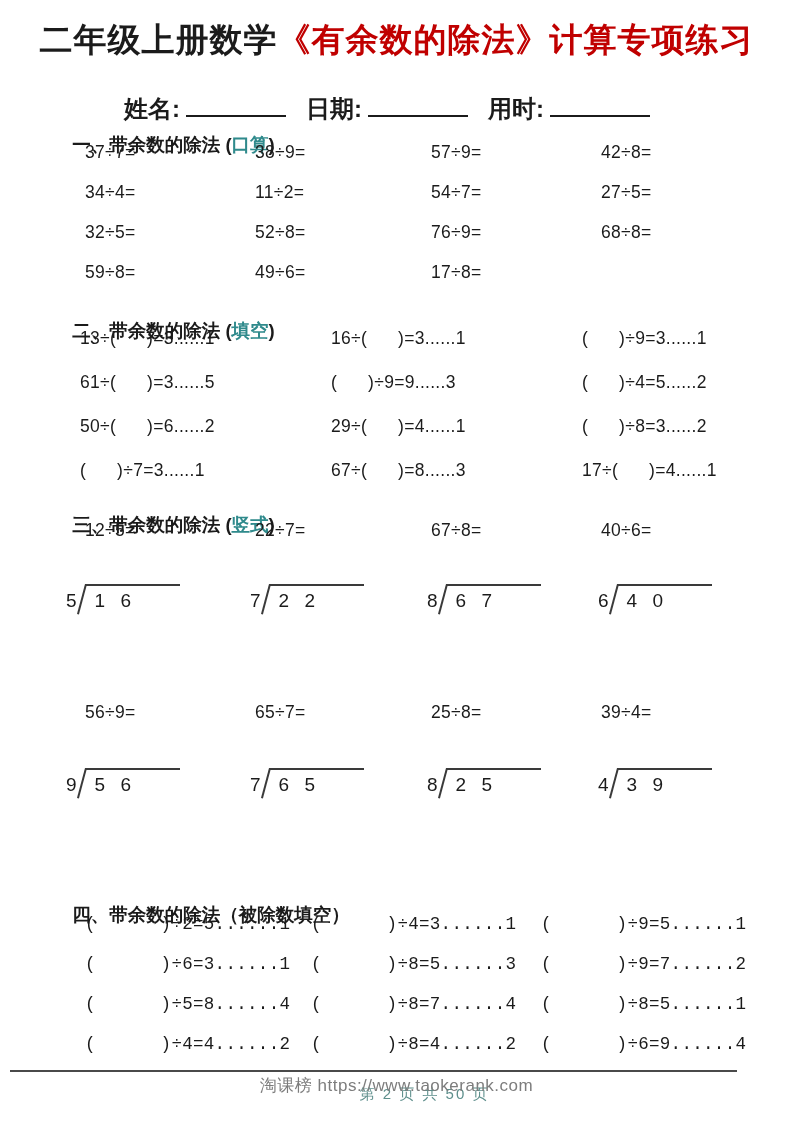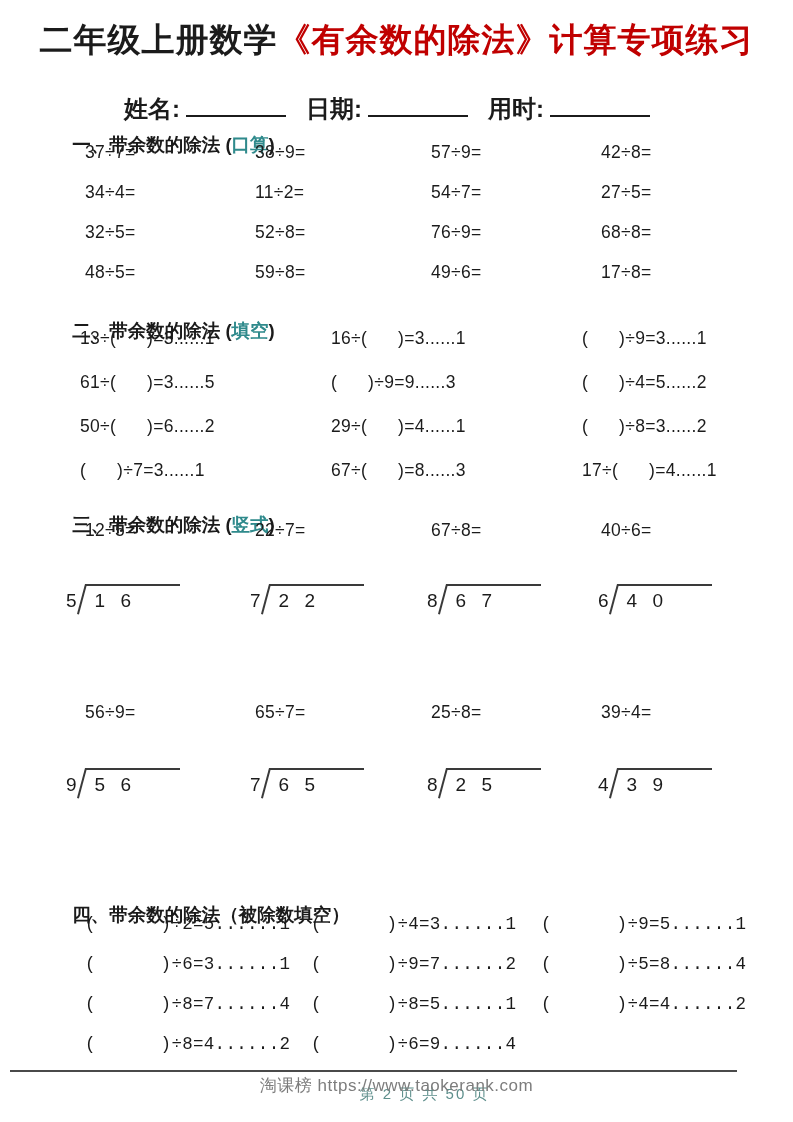--- a/index.html
+++ b/index.html
@@ -69,21 +69,20 @@
     <span class="prob">57÷9=</span>
     <span class="prob">42÷8=</span>
     <span class="prob">34÷4=</span>
     <span class="prob">11÷2=</span>
     <span class="prob">54÷7=</span>
     <span class="prob">27÷5=</span>
     <span class="prob">32÷5=</span>
     <span class="prob">52÷8=</span>
     <span class="prob">76÷9=</span>
     <span class="prob">68÷8=</span>
-    <span class="prob">48÷5=</span>
     <span class="prob">59÷8=</span>
     <span class="prob">49÷6=</span>
     <span class="prob">17÷8=</span>
   </div>
 
 <div class="abs sec-h" style="top:296px">
   <span>二、带余数的除法 (</span><span class="tag">填空</span><span>)</span>
 </div>
 <div id="grid-s2" class="abs grid g3" style="top:326px;left:80px">
     <span class="prob">13÷(      )=3......1</span>
@@ -153,20 +152,21 @@
   </div>
 
 <div class="abs sec-h" style="top:880px">
   <span>四、带余数的除法（被除数填空）</span><span class="tag"></span><span></span>
 </div>
 <div id="grid-s4" class="abs grid g3w" style="top:912px;left:85px">
     <span class="prob">(      )÷2=5......1</span>
     <span class="prob">(      )÷4=3......1</span>
     <span class="prob">(      )÷9=5......1</span>
     <span class="prob">(      )÷6=3......1</span>
+    <span class="prob">(      )÷8=5......3</span>
     <span class="prob">(      )÷9=7......2</span>
     <span class="prob">(      )÷5=8......4</span>
     <span class="prob">(      )÷8=7......4</span>
     <span class="prob">(      )÷8=5......1</span>
     <span class="prob">(      )÷4=4......2</span>
     <span class="prob">(      )÷8=4......2</span>
     <span class="prob">(      )÷6=9......4</span>
   </div>
 
 <div class="abs footer-rule"></div>

